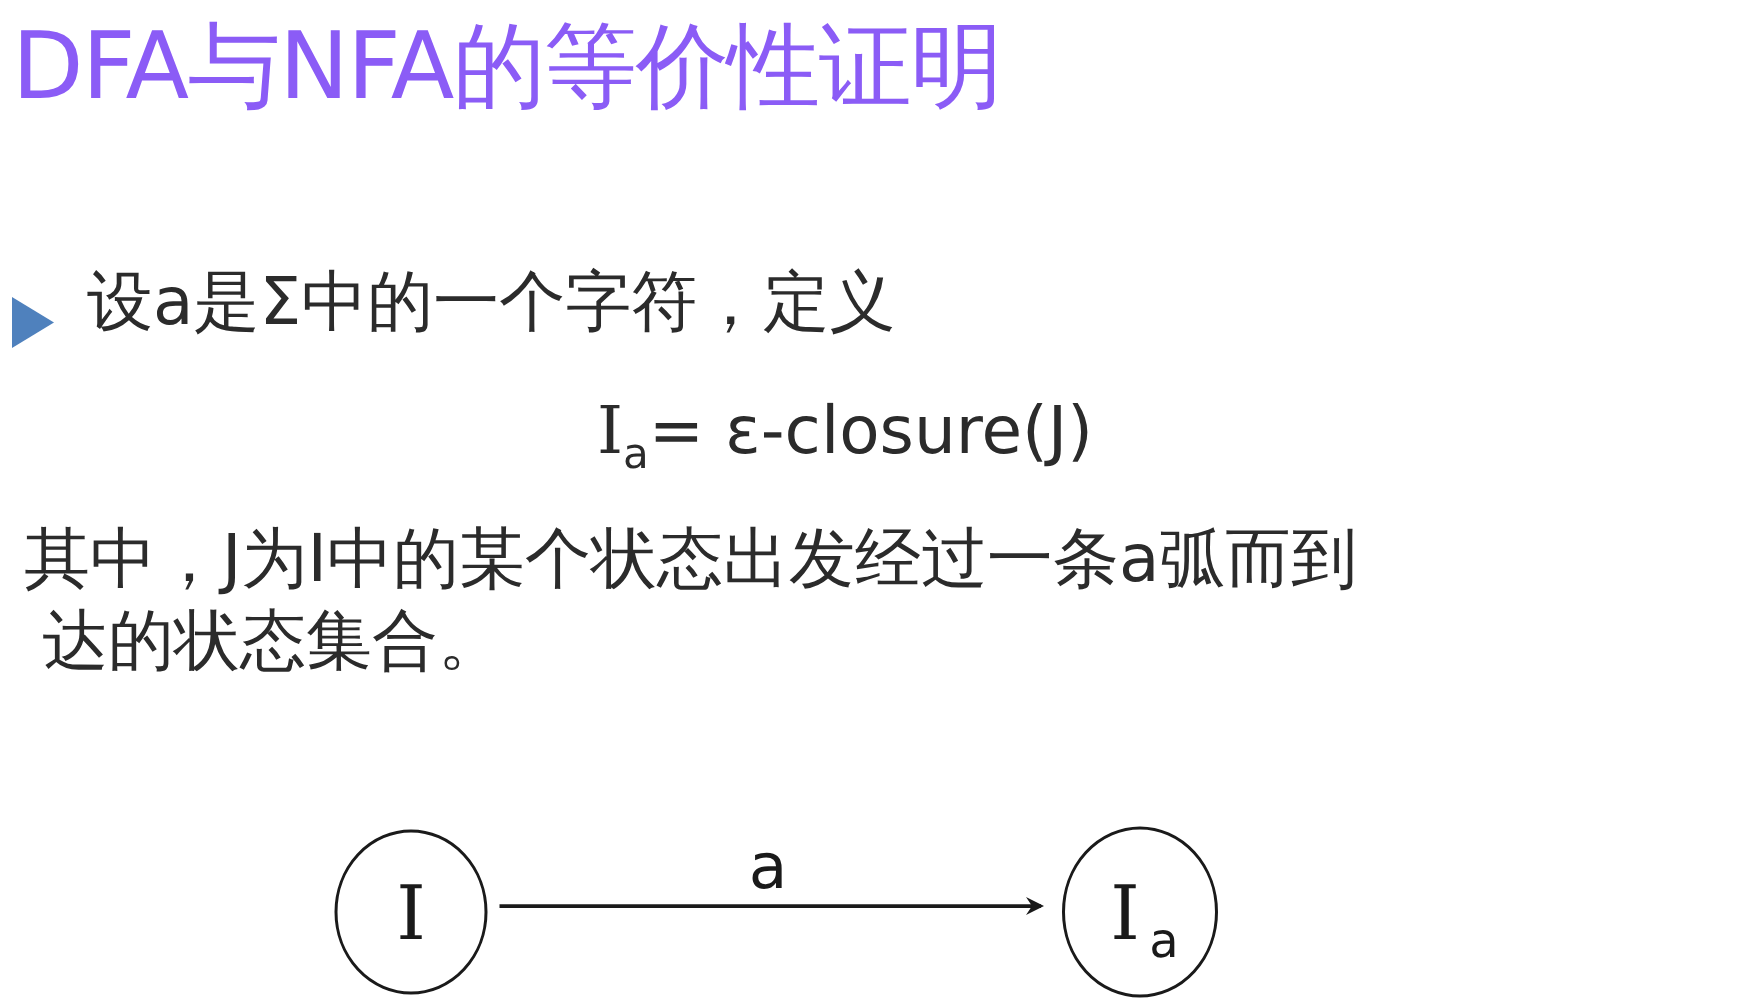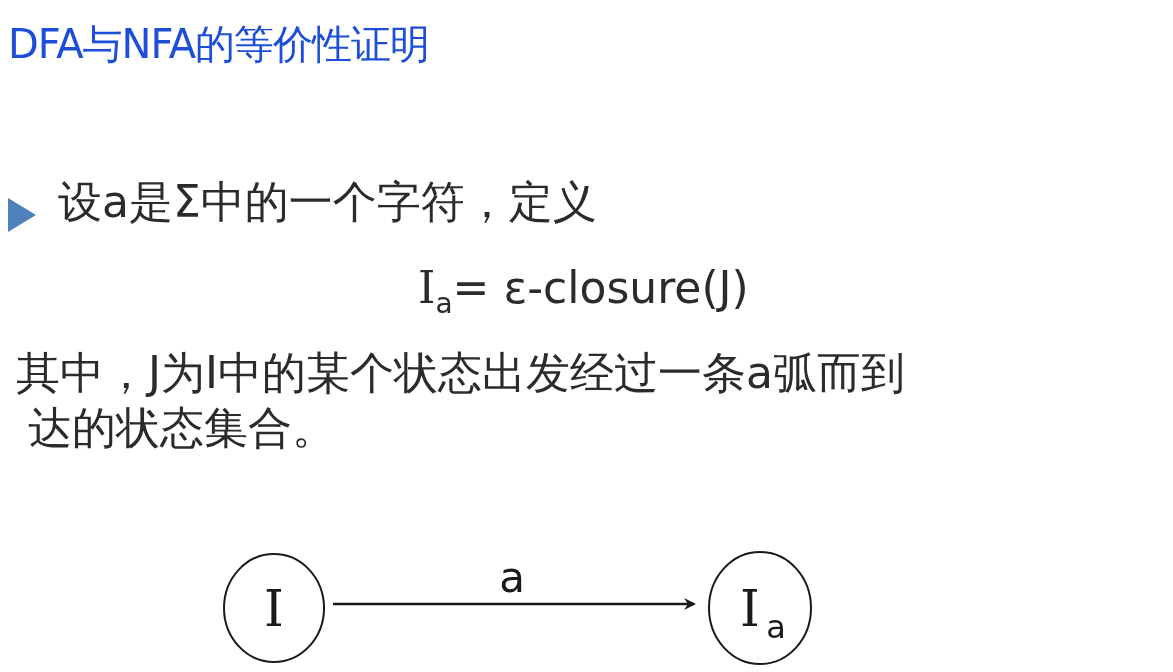--- a/index.html
+++ b/index.html
@@ -4,38 +4,38 @@
 <style>
   html, body { margin: 0; padding: 0; }
   body {
     width: 1173px; height: 672px; overflow: hidden; position: relative;
     background: #ffffff;
     font-family: "DejaVu Sans", "Liberation Sans", sans-serif;
     color: #2b2b2b;
   }
   .title {
     position: absolute; left: 8px; top: 4px;
-    font-size: 40px; line-height: 80px; color: #1d4ed8;
+    font-size: 62px; line-height: 80px; color: #8b5cf6;
     letter-spacing: -1px; white-space: nowrap; text-align: center;
   }
   .bullet-row {
     position: absolute; left: 8px; top: 172px;
     display: flex; align-items: flex-end; white-space: nowrap;
   }
   .bullet {
     width: 0; height: 0;
     border-top: 17px solid transparent;
     border-bottom: 17px solid transparent;
     border-left: 28px solid #4f81bd;
     margin-right: 22px;
   }
   .bullet-text { font-size: 44px; line-height: 60px; color: #2b2b2b; }
   .formula {
     position: absolute; left: 398px; top: 258px;
-    font-size: 44px; line-height: 60px; white-space: nowrap; color: #2b2b2b; margin-left: 20px;
+    font-size: 44px; line-height: 60px; white-space: nowrap; color: #2b2b2b;
   }
   .formula .I { font-family: "DejaVu Serif", "Liberation Serif", serif; }
   .formula sub { font-size: 28px; vertical-align: -10px; }
   .para {
     position: absolute; left: 16px; top: 345px; width: 1160px;
     font-size: 44px; line-height: 55px; color: #2b2b2b;
   }
   .para .line2 { padding-left: 12px; }
   .diagram { position: absolute; left: 210px; top: 550px; width: 640px; height: 122px; }
 </style>

